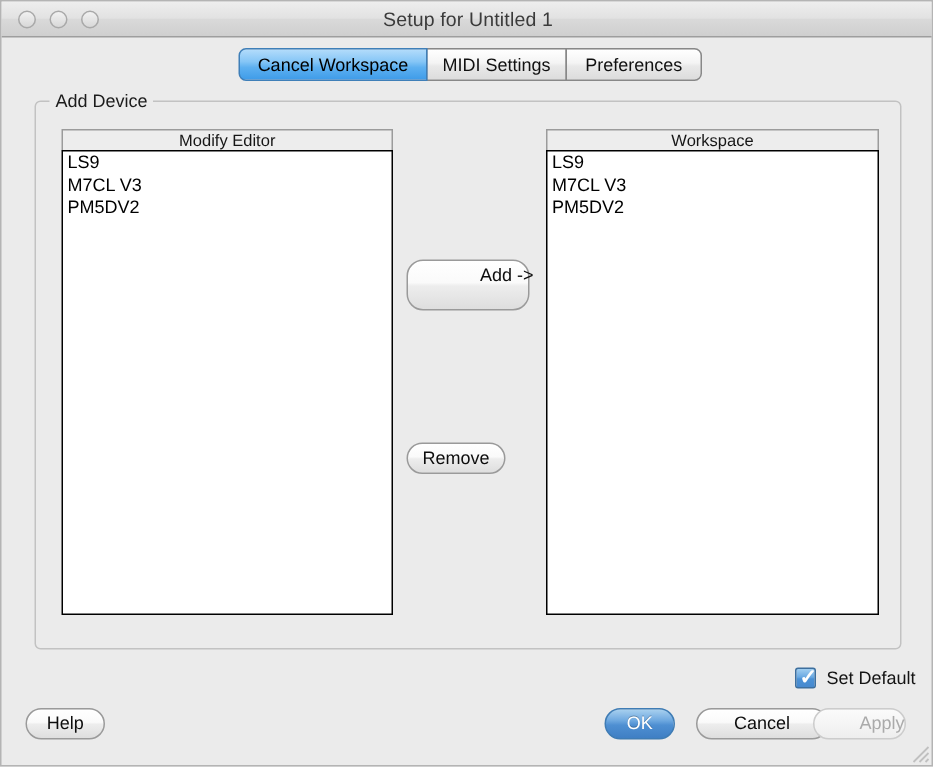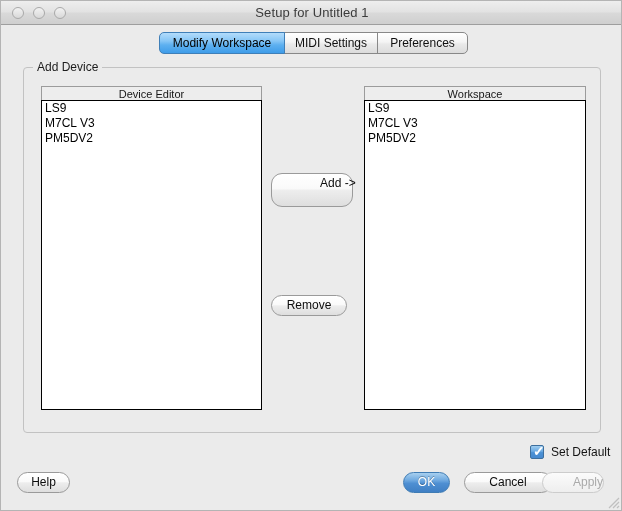--- a/index.html
+++ b/index.html
@@ -172,21 +172,21 @@
     border-radius: 11px;
     background: linear-gradient(to bottom, #ffffff 0%, #fafafa 45%, #ededed 52%, #dedede 100%);
     font-size: 12px;
     color: #0d0d0d;
     text-align: center;
     cursor: default;
     white-space: nowrap;
     box-shadow: 0 1px 0 rgba(255,255,255,0.85) inset;
   }
   #btn-add    { left: 270px; top: 172px; width: 82px; height: 34px; line-height: 19px; padding-left: 48px; }
-  #btn-remove { left: 270px; top: 294px; width: 76px; height: 21px; line-height: 19px; }
+  #btn-remove { left: 270px; top: 294px; width: 66px; height: 21px; line-height: 19px; }
   #btn-help   { left: 16px;  top: 471px; width: 53px; height: 21px; line-height: 19px; }
   #btn-cancel { left: 463px; top: 471px; width: 88px; height: 21px; line-height: 19px; }
 
   #btn-ok {
     position: absolute;
     left: 402px; top: 471px; width: 47px; height: 21px; line-height: 19px;
     box-sizing: border-box;
     border: 1px solid #3f7cb4;
     border-radius: 11px;
     background: linear-gradient(to bottom, #a8d0ef 0%, #6fa9e0 38%, #4e8fd2 55%, #3f7fc4 100%);
@@ -262,30 +262,30 @@
 <div id="window">
 
   <div id="titlebar">
     <div class="traffic" id="tl-close"></div>
     <div class="traffic" id="tl-min"></div>
     <div class="traffic" id="tl-zoom"></div>
     <div id="title-text">Setup for Untitled 1</div>
   </div>
 
   <div id="tabbar">
-    <div class="tab first active" id="tab-0">Modify Workspace</div>
+    <div class="tab first active" id="tab-0">Cancel Workspace</div>
     <div class="tab" id="tab-1">MIDI Settings</div>
     <div class="tab last" id="tab-2">Preferences</div>
   </div>
 
   <div id="groupbox"></div>
   <div id="group-label">Add Device</div>
 
   <div class="list-panel" id="left-panel">
-    <div class="list-header">Device Editor</div>
+    <div class="list-header">Modify Editor</div>
     <div class="list-body">
       <div class="list-item">LS9</div>
       <div class="list-item">M7CL V3</div>
       <div class="list-item">PM5DV2</div>
     </div>
   </div>
 
   <div class="list-panel" id="right-panel">
     <div class="list-header">Workspace</div>
     <div class="list-body">

